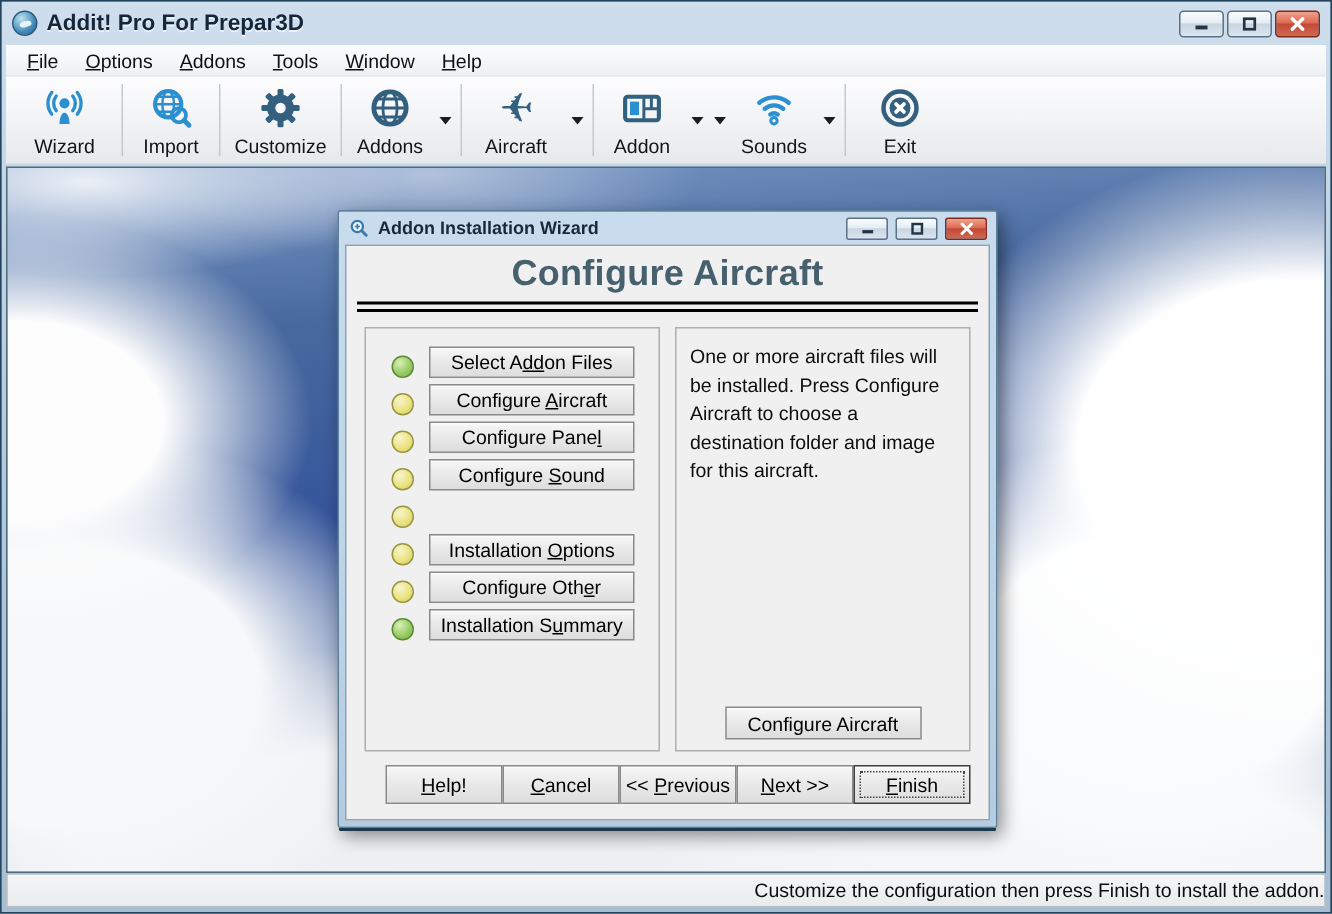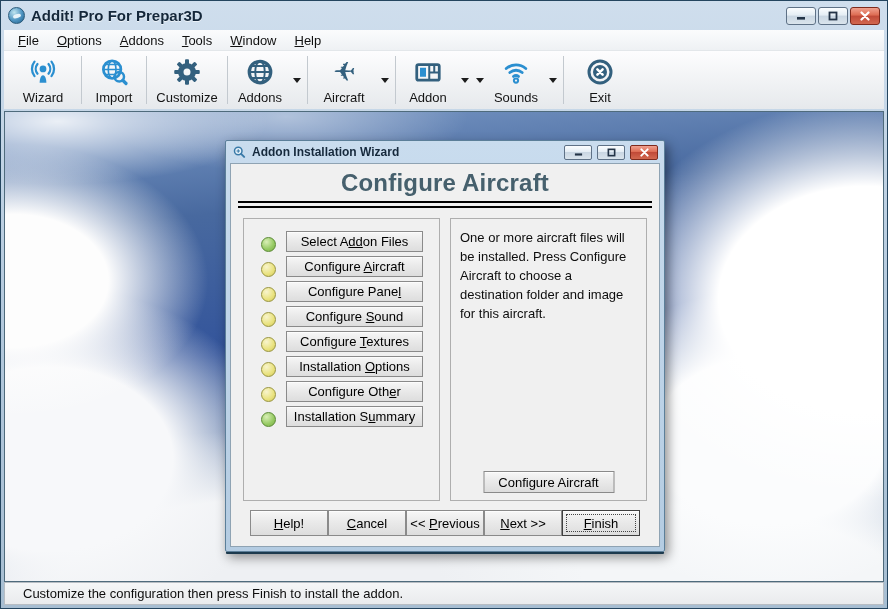--- a/index.html
+++ b/index.html
@@ -62,21 +62,21 @@
       radial-gradient(ellipse 290px 210px at 87% 70%, #fbfcfd 40%, rgba(251,252,253,0) 72%),
       radial-gradient(ellipse 430px 210px at 28% 103%, #eef0f3 45%, rgba(238,240,243,0) 78%),
       radial-gradient(ellipse 540px 230px at 76% 106%, #f4f6f8 45%, rgba(244,246,248,0) 78%),
       radial-gradient(ellipse 900px 170px at 50% 113%, #e3e7ed 55%, rgba(227,231,237,0) 85%),
       linear-gradient(175deg, #7d9cc8 0%, #48699f 22%, #33549b 48%, #52719f 72%, #8ba3c2 100%);
   }
 
   
   .statusbar{ position:absolute; left:3px; right:3px; bottom:3px; height:23px;
     background:linear-gradient(#f5f6f7,#e9ebed); border:1px solid #b7bdc3;
-    display:flex; align-items:center; padding:0 18px; font-size:13px; color:#0d0d0d; }
+    display:flex; align-items:center; padding:0 0; font-size:13px; color:#0d0d0d;justify-content:flex-end; }
 
   
   .dialog{ position:absolute; left:224px; top:139px; width:440px; height:412px;
     background:linear-gradient(#c9dcee,#b4cce2); border:1px solid #5c7f99; border-radius:2px;
     padding:0 4px 4px; box-shadow:0 3px 0 -1px #1c3a4e, 3px 5px 12px rgba(0,0,0,.45); }
   .dlg-titlebar{ height:22px; display:flex; align-items:center; gap:5px; padding:0 2px; }
   .dlg-title{ font-size:12px; font-weight:bold; color:#16293c; flex:1;
     white-space:nowrap; overflow:hidden; }
   .dlg-btn{ width:28px; height:15px; border:1px solid #5e7186; border-radius:2px;
     background:linear-gradient(#fbfdfe,#e4edf4 45%,#c9d6e2 50%,#dae4ec);
@@ -107,21 +107,21 @@
     font-family:inherit; font-size:13px; color:#000;
     display:flex; align-items:center; justify-content:center; cursor:default;
     box-shadow:inset 0 1px 0 rgba(255,255,255,.7); }
   .step-btn{ margin-left:10px; width:137px; height:21px; }
 
   .info-text{ padding:9px 8px 0 9px; font-size:13px; line-height:19px; color:#0d0d0d; }
   .action-btn{ position:absolute; bottom:7px; left:50%; transform:translateX(-50%);
     width:131px; height:22px; }
 
   .footer{ position:absolute; left:12px; right:12px; bottom:10px; display:flex;
-    justify-content:center; }
+    justify-content:flex-end; }
   .footer .btn{ width:78px; height:26px; }
   .btn-default{ position:relative; border-color:#3f3f3f; }
   .btn-default::after{ content:""; position:absolute; inset:3px; border:1px dotted #444; }
 </style>
 </head>
 <body>
 
 <div class="window">
 
   <div class="titlebar">
@@ -338,23 +338,20 @@
                 </button>
             </div>
             <div class="step-row">
               <div class="dot yellow"></div>
               <button class="btn step-btn">
                   <span><span>Configure </span><span class="accel">S</span><span>ound</span></span>
                 </button>
             </div>
             <div class="step-row">
               <div class="dot yellow"></div>
-              <button class="btn step-btn">
-                  <span><span>Configure </span><span class="accel">T</span><span>extures</span></span>
-                </button>
             </div>
             <div class="step-row">
               <div class="dot yellow"></div>
               <button class="btn step-btn">
                   <span><span>Installation </span><span class="accel">O</span><span>ptions</span></span>
                 </button>
             </div>
             <div class="step-row">
               <div class="dot yellow"></div>
               <button class="btn step-btn">

